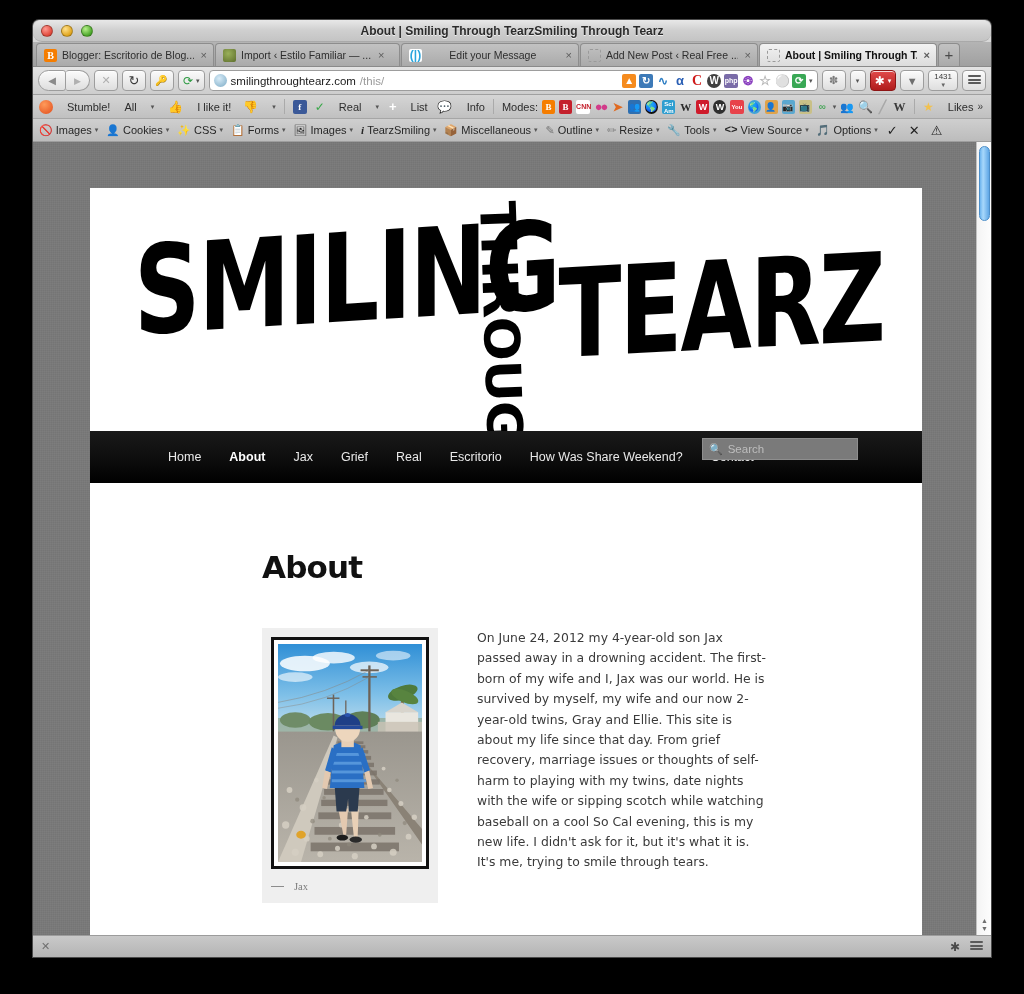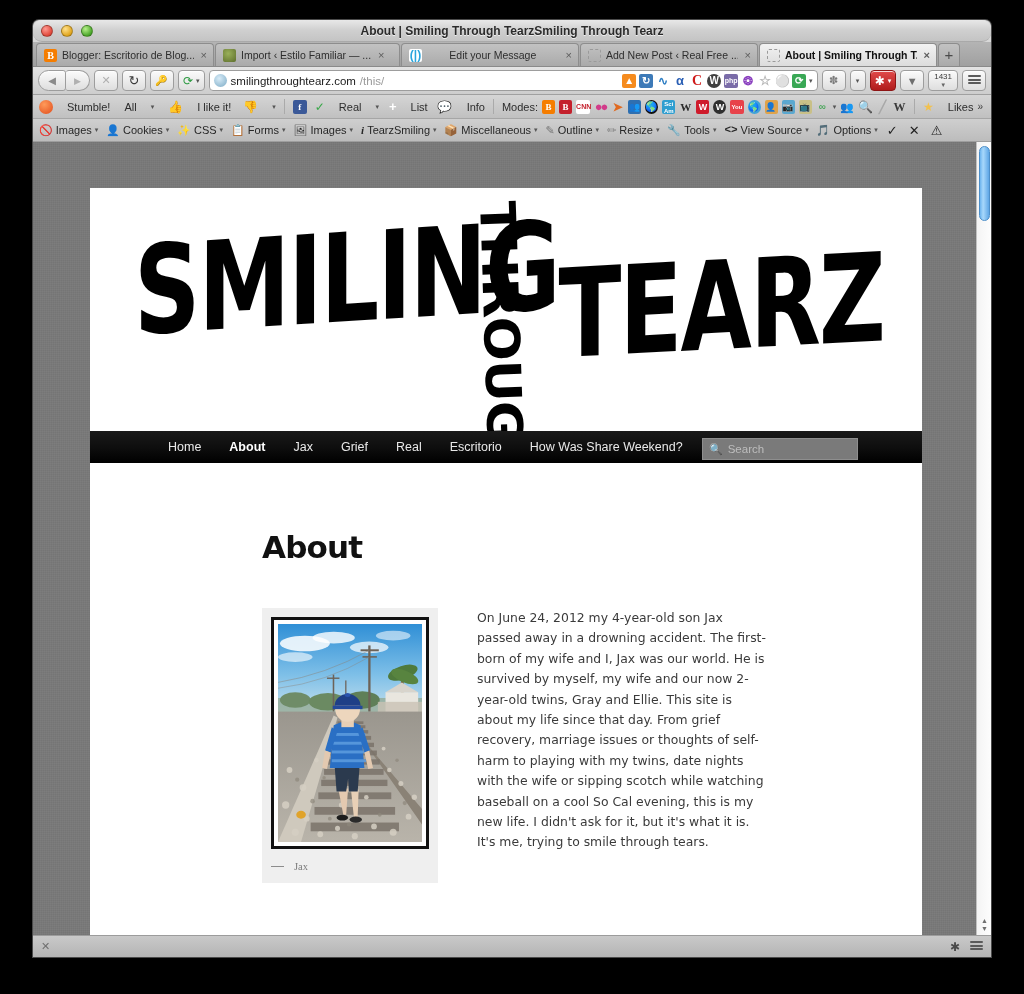--- a/index.html
+++ b/index.html
@@ -179,21 +179,21 @@
     position: absolute; left: 382px; top: 14px;
     font-size: 49px; line-height: 49px;
     letter-spacing: -1px;
     writing-mode: vertical-rl;
     transform: scaleY(1.06) rotate(-2deg);
     transform-origin: top left;
   }
 
   
   #sitenav {
-    height: 32px;
+    height: 52px;
     background: linear-gradient(to bottom,#1a1a1a 0%,#0d0d0d 55%,#000 100%);
     display: flex; align-items: center;
     padding: 0 0 0 64px;
     position: relative;
   }
   .navlink {
     color: #e9e9e9; font-size: 12.5px; text-decoration: none;
     padding: 0 14px; white-space: nowrap;
     font-family: "Liberation Sans", sans-serif;
   }

